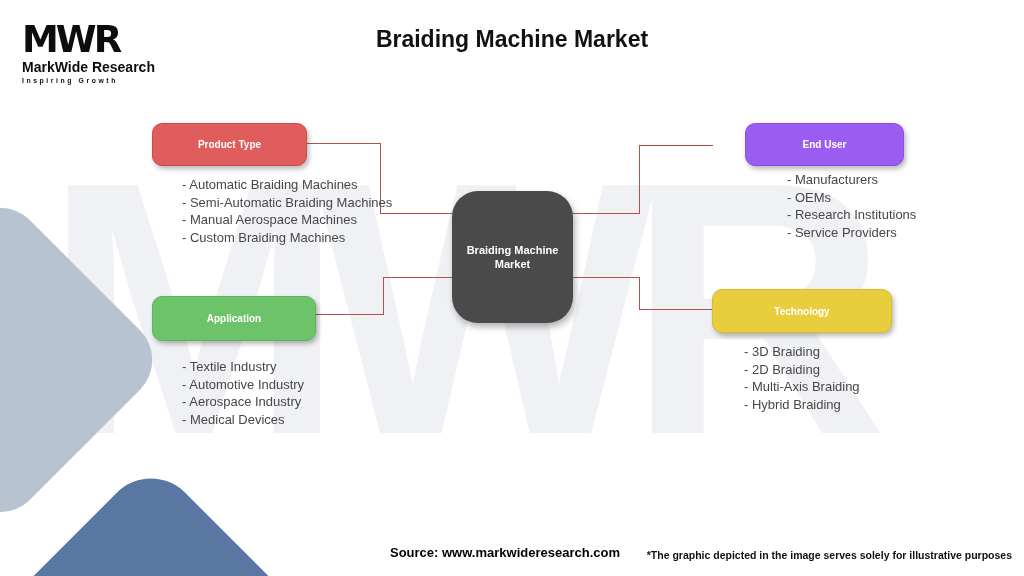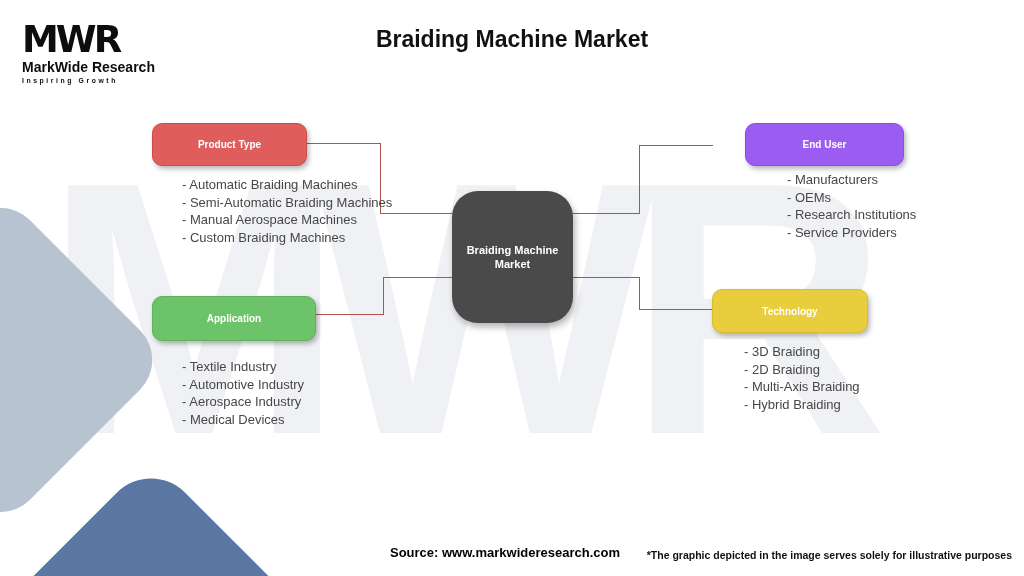--- a/index.html
+++ b/index.html
@@ -61,21 +61,21 @@
     position: absolute; z-index: 3; border-radius: 10px;
     display: flex; align-items: center; justify-content: center;
     border: 1px solid transparent;
     box-shadow: 2px 3px 5px rgba(0,0,0,0.28);
   }
   .node-header span { color: #ffffff; font-weight: bold; font-size: 10px; }
 
   .hdr-product     { left: 152px; top: 123px; width: 155px; height: 43px; }
   .hdr-enduser     { left: 713px; top: 123px; width: 159px; height: 43px; margin-left: 32px; }
   .hdr-application { left: 152px; top: 296px; width: 164px; height: 45px; text-align: center; }
-  .hdr-technology  { left: 712px; top: 289px; width: 156px; height: 44px; align-items: center; }
+  .hdr-technology  { left: 712px; top: 289px; width: 180px; height: 44px; align-items: center; }
 
   .node-list { position: absolute; z-index: 3; list-style: none; }
   .node-list li {
     font-size: 13px; line-height: 17.5px; color: #474747; white-space: nowrap;
   }
   .node-list li::before { content: "- "; }
 
   .list-product     { left: 182px; top: 176px; }
   .list-enduser     { left: 787px; top: 171px; }
   .list-application { left: 182px; top: 358px; }

